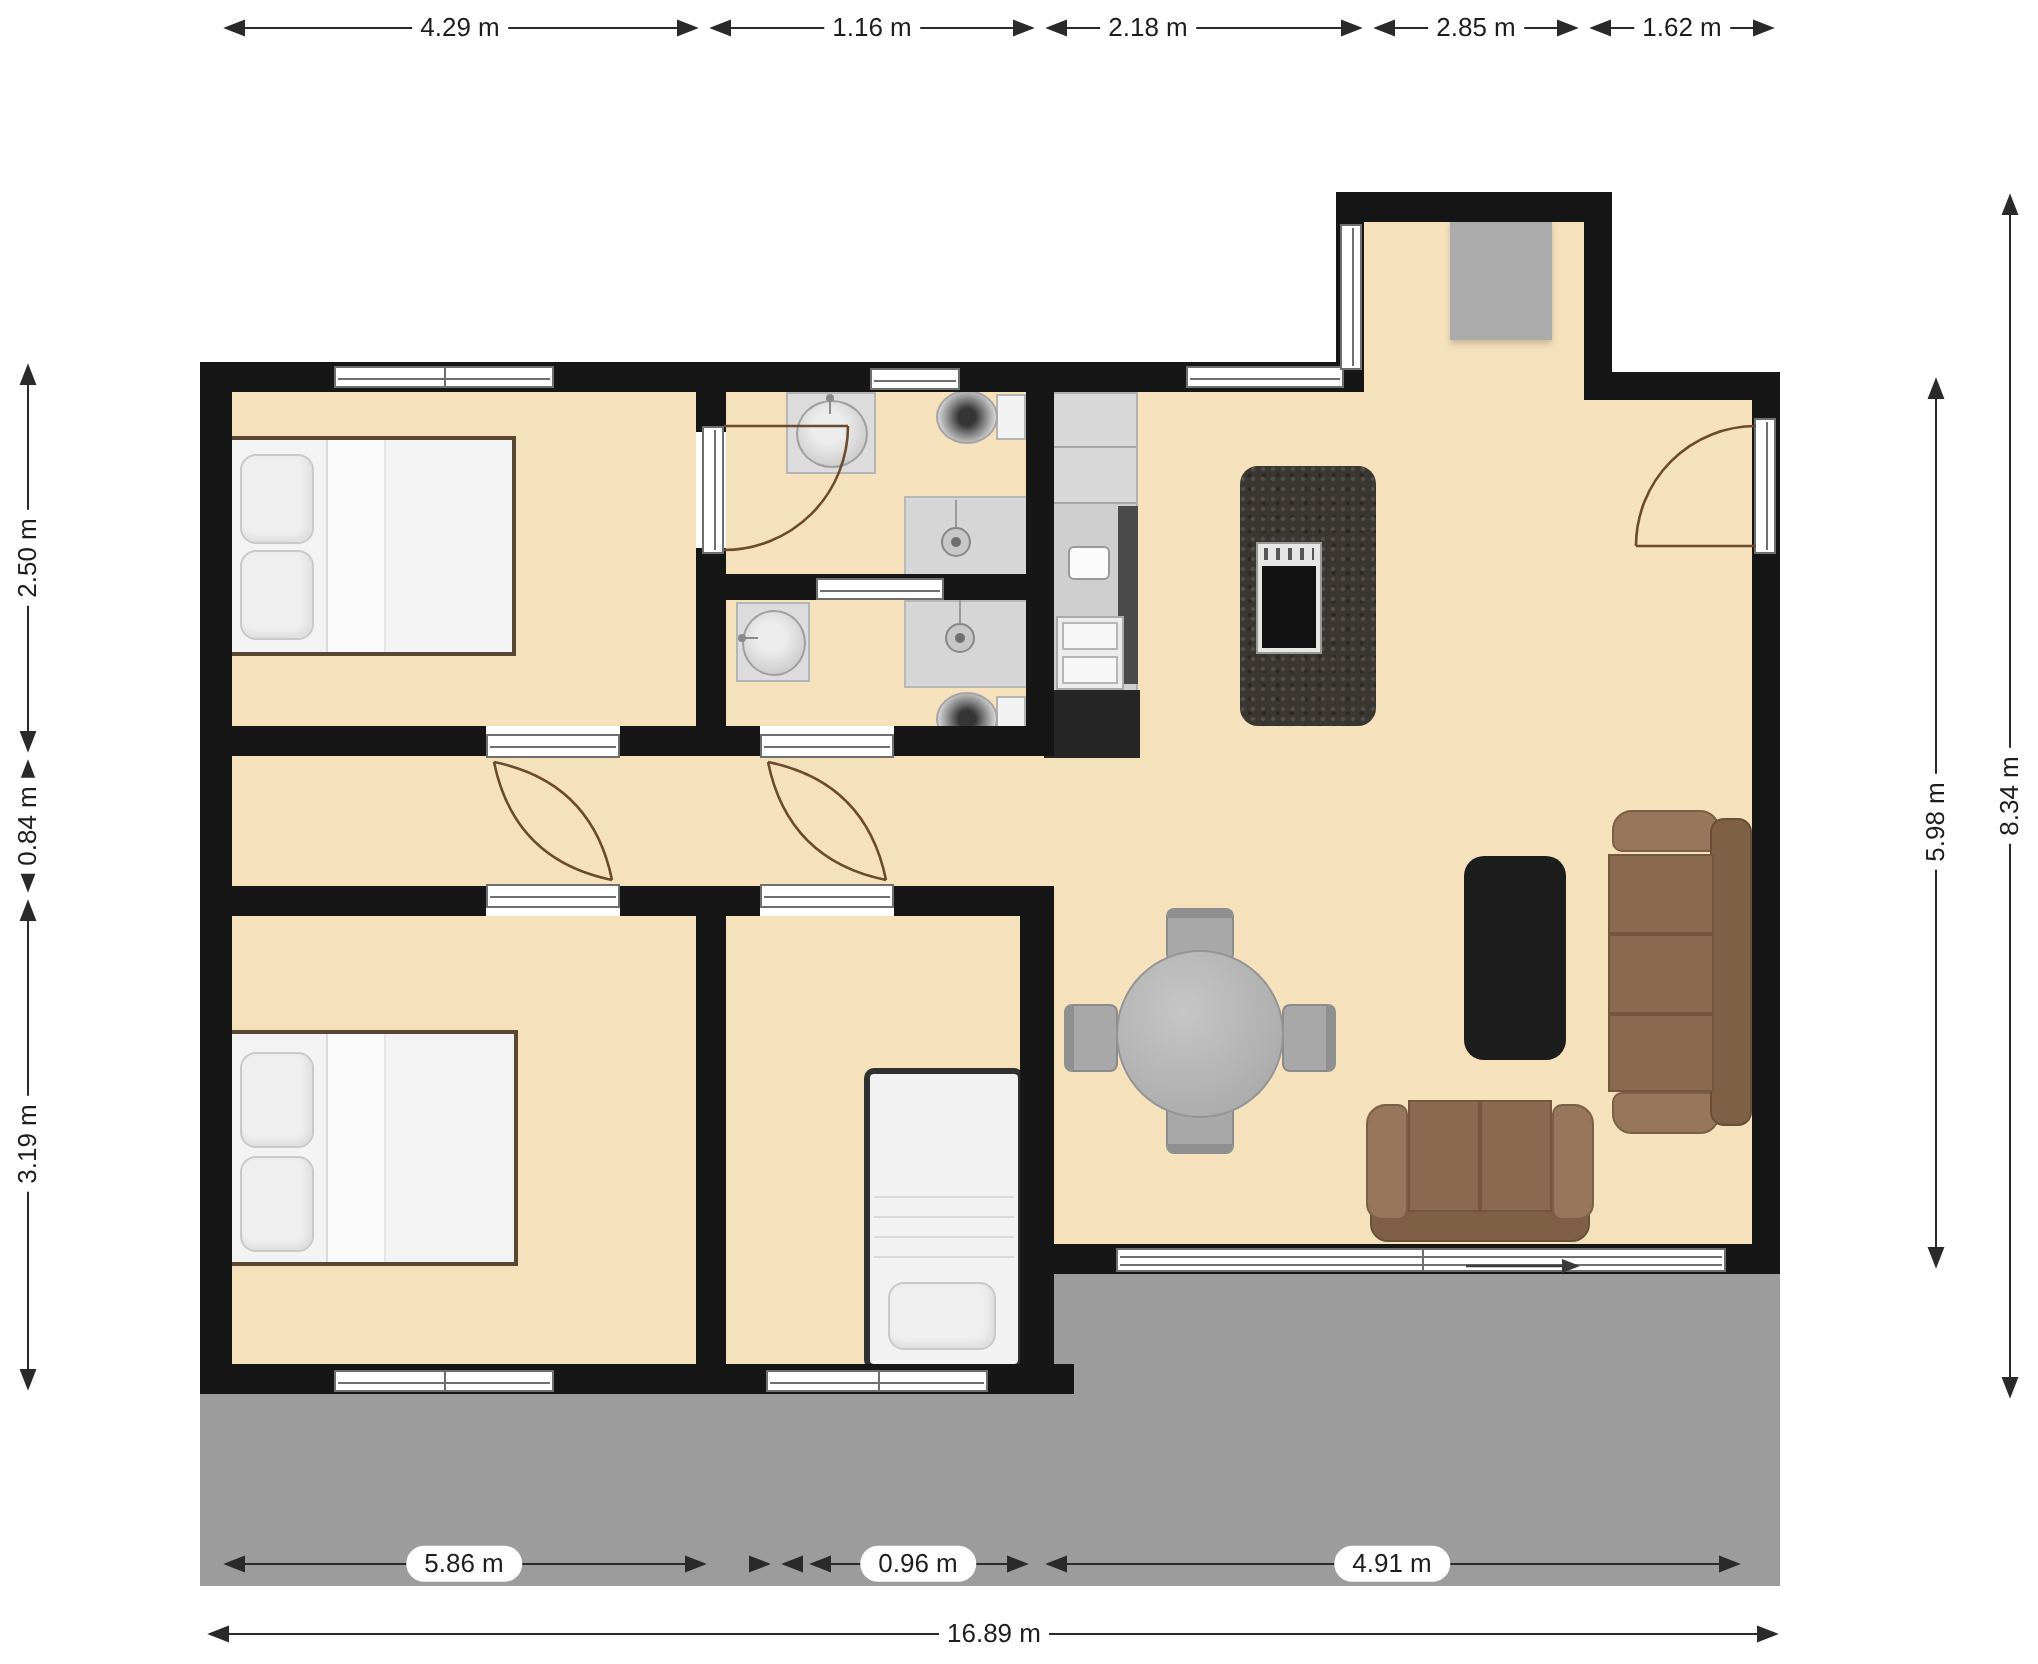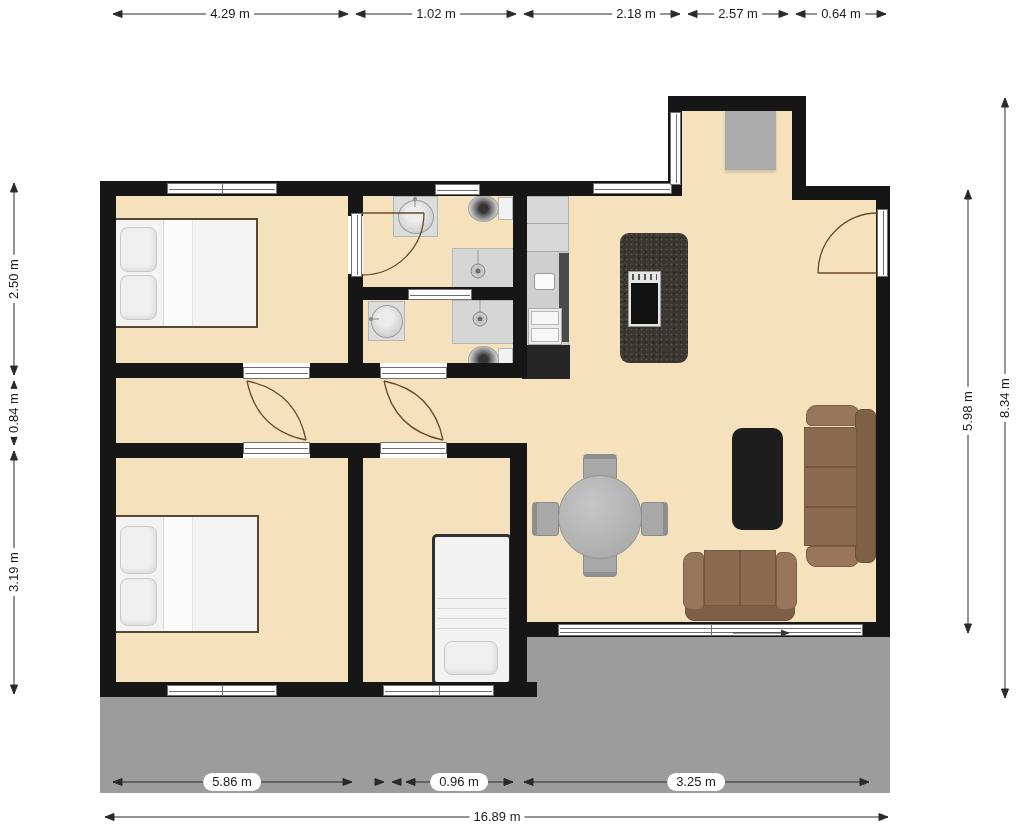--- a/index.html
+++ b/index.html
@@ -273,30 +273,30 @@
       <line x1="478" y1="250" x2="478" y2="264" stroke="#9a9a9a"></line>
       <circle cx="478" cy="271" r="7" fill="#c7c7c7" stroke="#878787"></circle>
         <circle cx="478" cy="271" r="2.5" fill="#6e6e6e"></circle>
       <line x1="480" y1="300" x2="480" y2="312" stroke="#9a9a9a"></line>
       <circle cx="480" cy="319" r="7" fill="#c7c7c7" stroke="#878787"></circle>
         <circle cx="480" cy="319" r="2.5" fill="#6e6e6e"></circle>
     </g>
   </svg>
 
   <div class="dim" style="left:230px;top:14px">4.29 m</div>
-  <div class="dim" style="left:436px;top:14px">1.02 m</div>
-  <div class="dim" style="left:636px;top:14px">2.18 m</div>
-  <div class="dim" style="left:738px;top:14px">2.57 m</div>
-  <div class="dim" style="left:841px;top:14px">0.64 m</div>
+  <div class="dim" style="left:436px;top:14px">1.16 m</div>
+  <div class="dim" style="left:574px;top:14px">2.18 m</div>
+  <div class="dim" style="left:738px;top:14px">2.85 m</div>
+  <div class="dim" style="left:841px;top:14px">1.62 m</div>
 
   <div class="dim rot" style="left:14px;top:279px">2.50 m</div>
   <div class="dim rot" style="left:14px;top:413px">0.84 m</div>
   <div class="dim rot" style="left:14px;top:572px">3.19 m</div>
 
   <div class="dim rot" style="left:968px;top:411px">5.98 m</div>
   <div class="dim rot" style="left:1005px;top:398px">8.34 m</div>
 
   <div class="dim pill" style="left:232px;top:782px">5.86 m</div>
   <div class="dim pill" style="left:459px;top:782px">0.96 m</div>
-  <div class="dim pill" style="left:696px;top:782px">3.25 m</div>
+  <div class="dim pill" style="left:696px;top:782px">4.91 m</div>
 
   <div class="dim" style="left:497px;top:817px">16.89 m</div>
 </div>
 
 </body></html>

